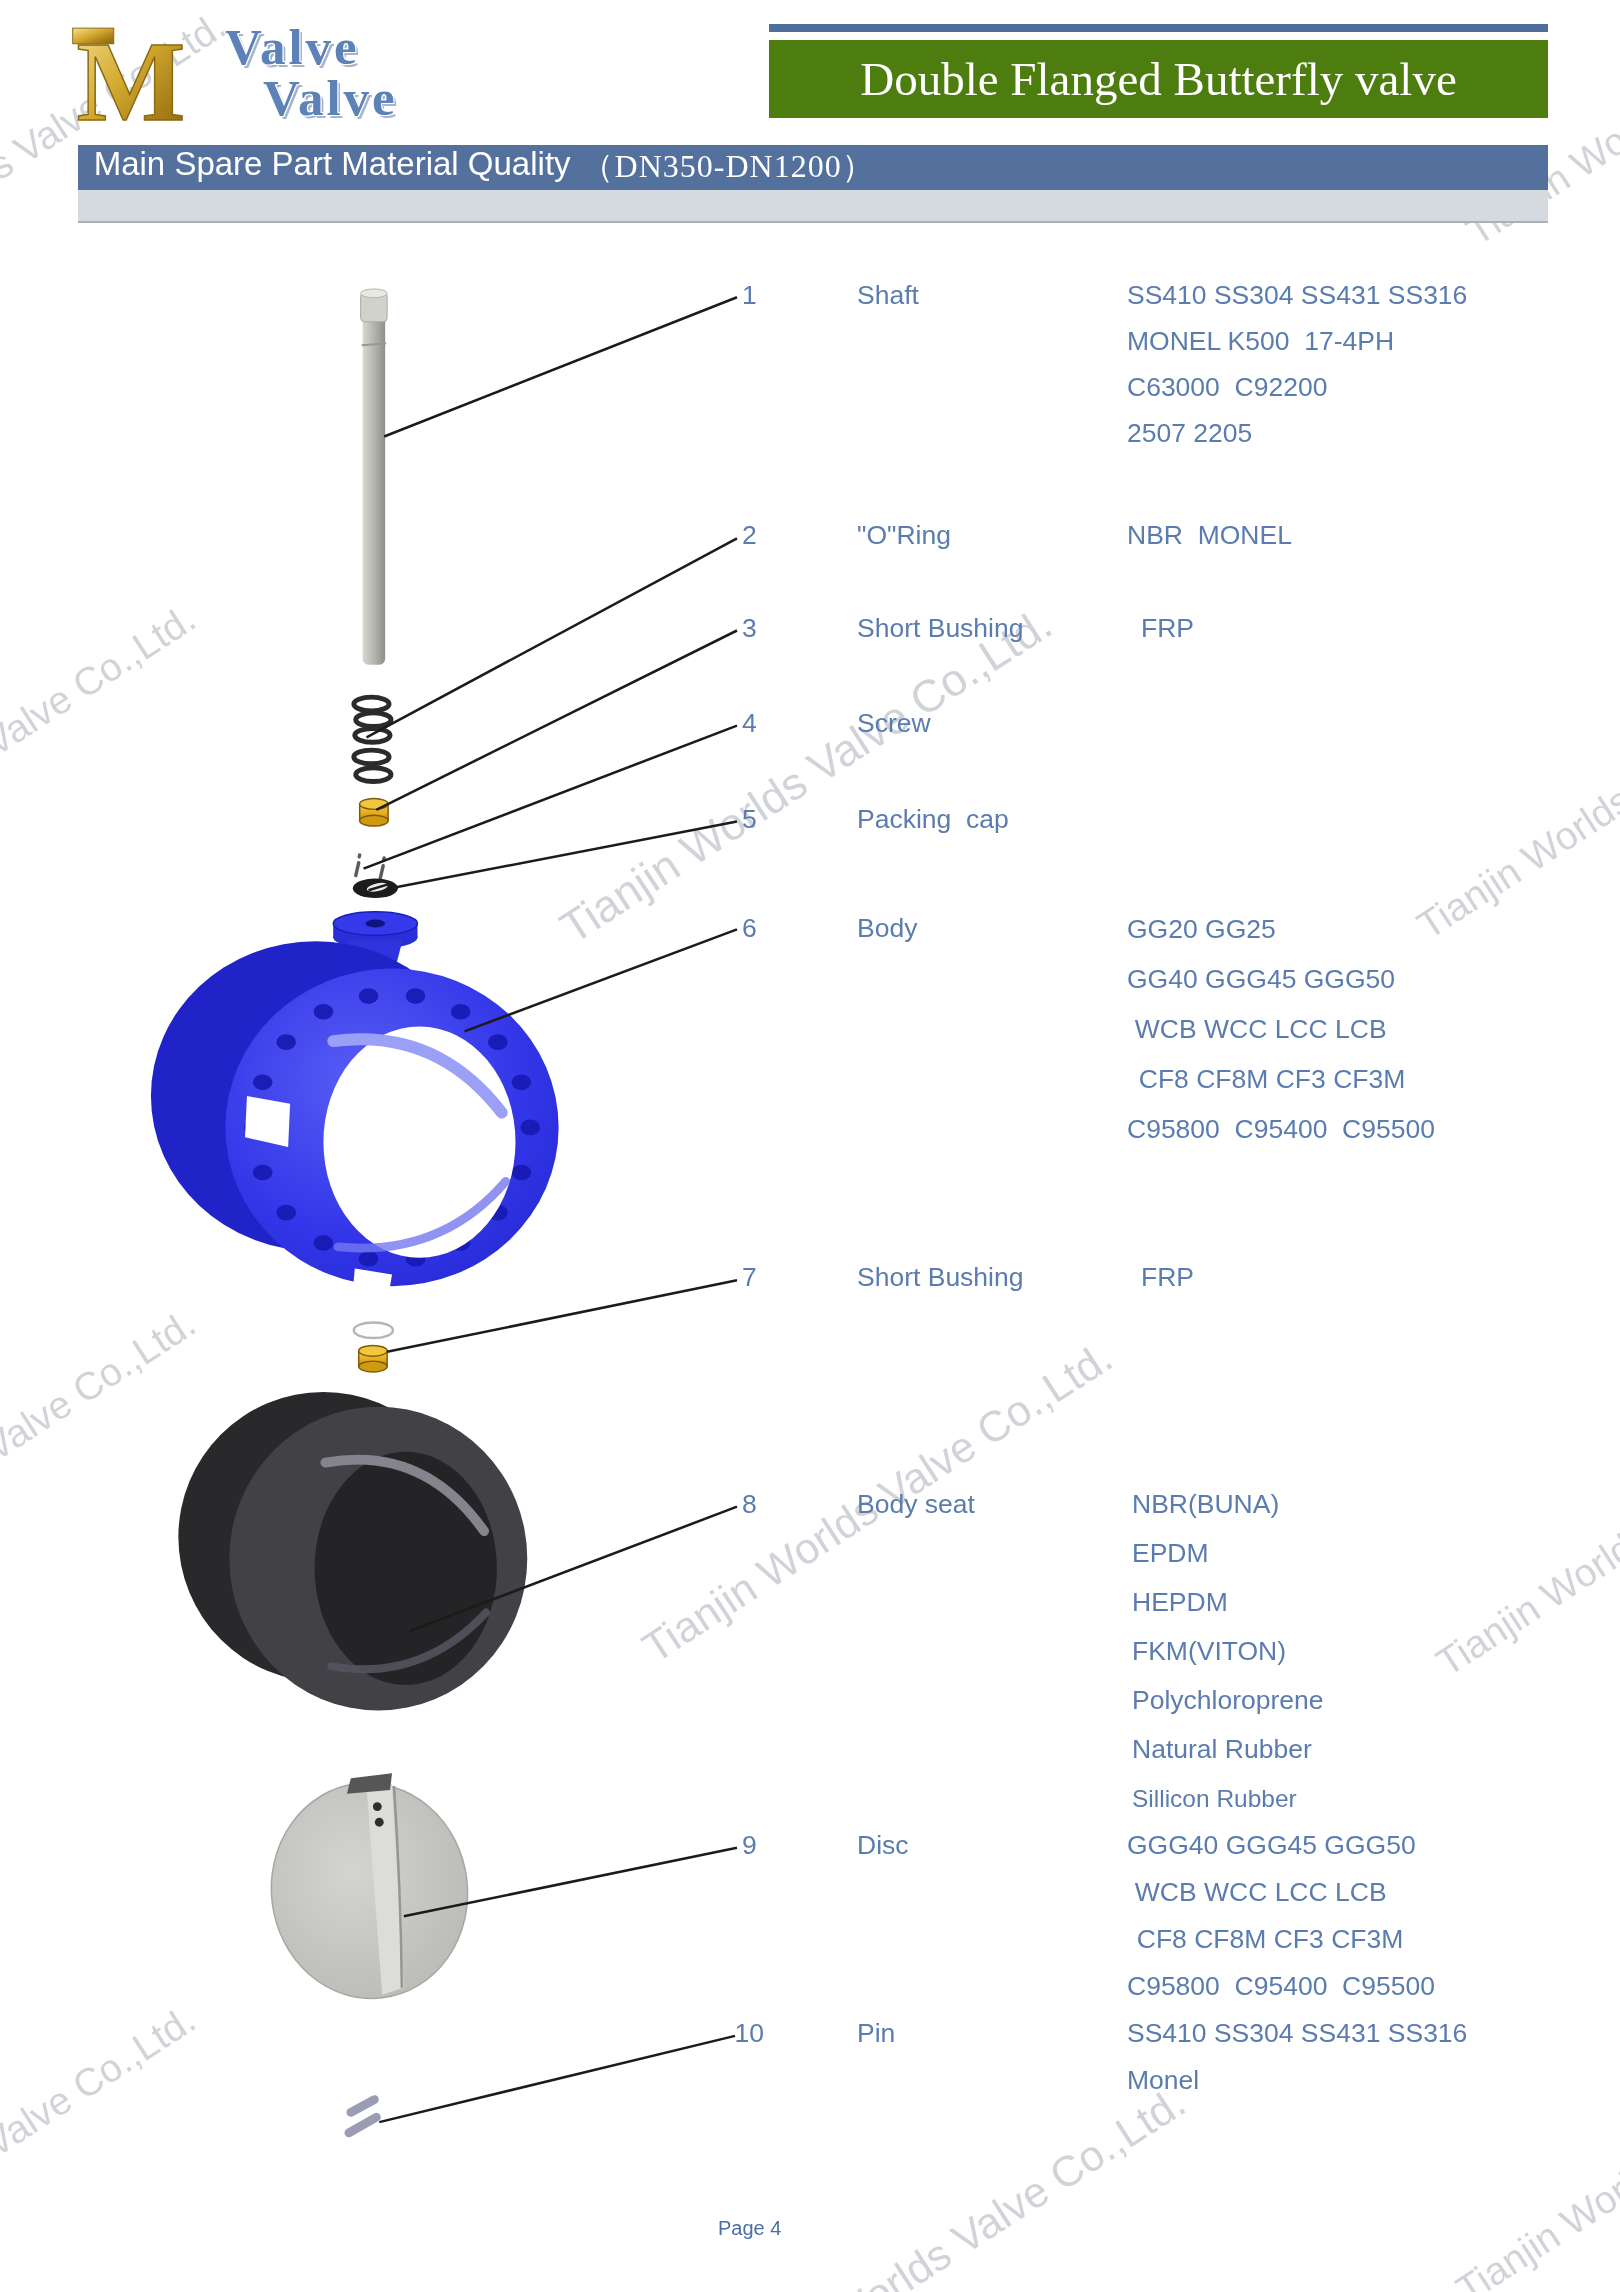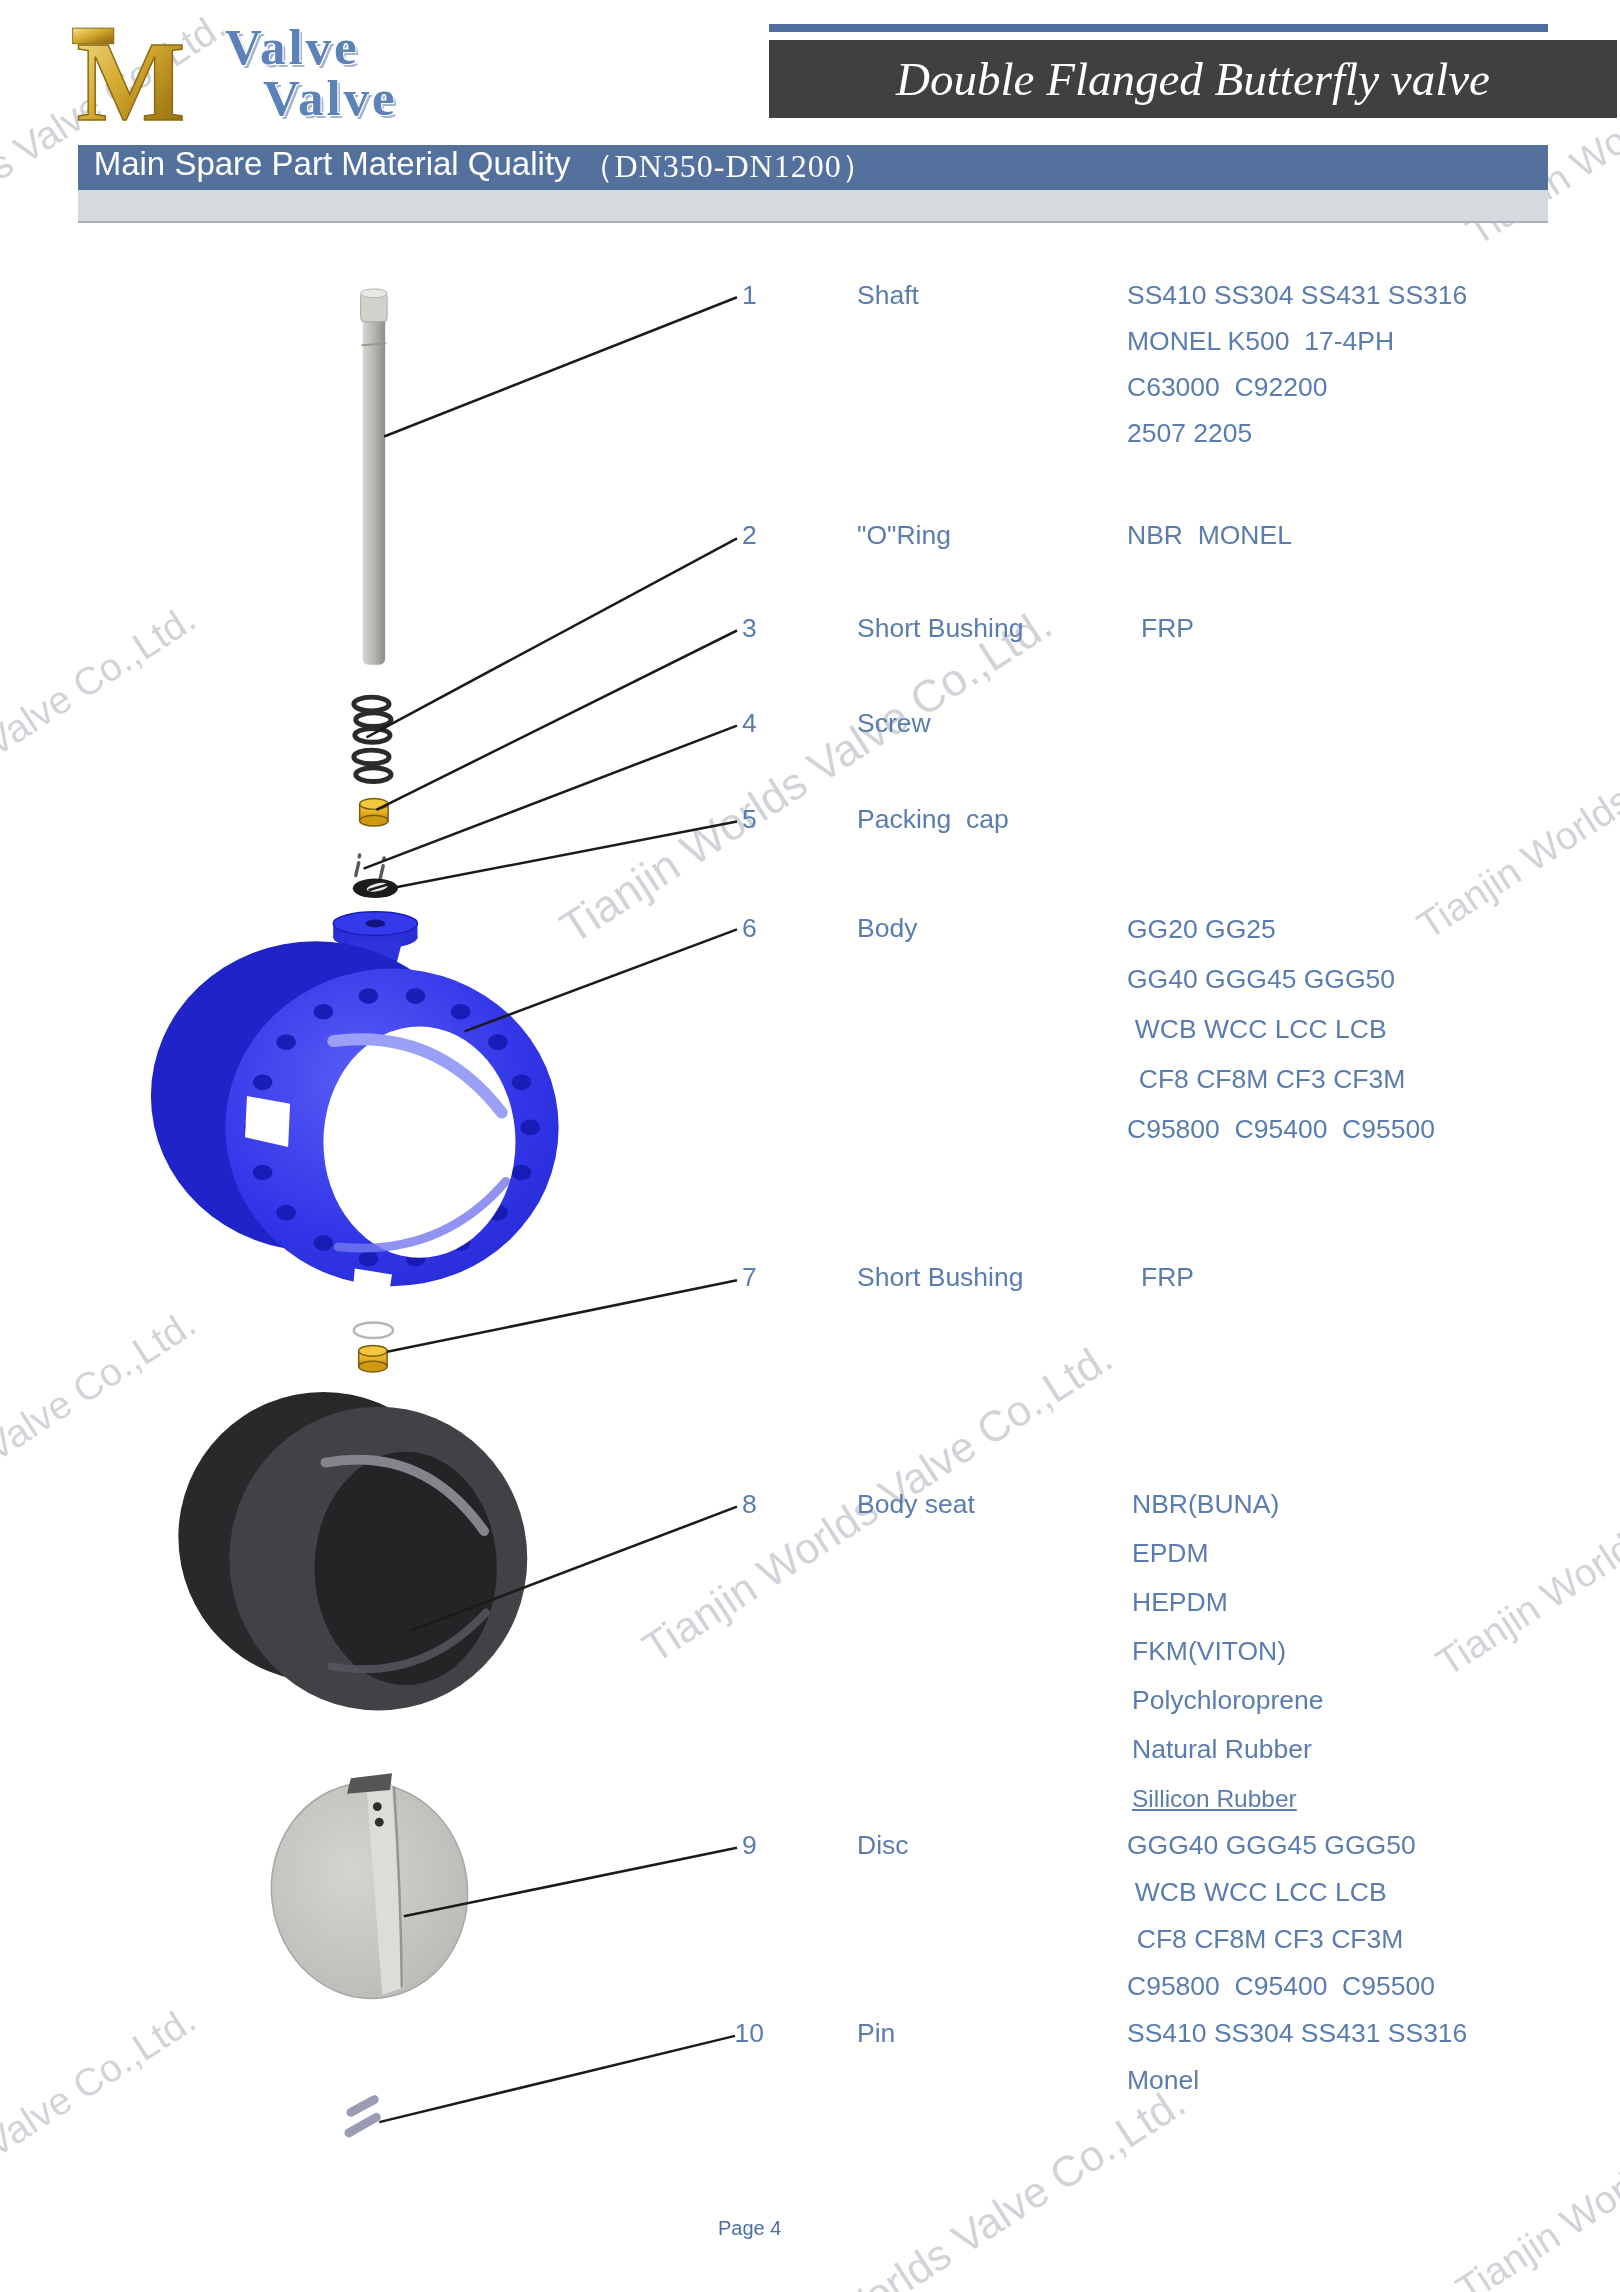--- a/index.html
+++ b/index.html
@@ -13,22 +13,22 @@
   
   .hdr{position:absolute;inset:0;z-index:2;}
   .logo-svg{position:absolute;left:59px;top:17.6px;}
   .logo-word{position:absolute;font-family:"Liberation Serif",serif;font-weight:bold;
       color:#5d82b8;letter-spacing:2.9px;
       text-shadow:-1px -1px 0 #fff,1px -1px 0 #fff,-1px 1px 0 #fff,1px 1px 0 #fff,
                   2.9px 2.9px 0 rgba(58,91,140,.45);}
   .logo-w1{left:225px;top:17.6px;font-size:51px;}
   .logo-w2{left:263px;top:69px;font-size:51px;text-align:right;}
   .topbar-thin{position:absolute;left:769px;top:23.5px;width:779px;height:8.8px;background:#4f6d9d;}
-  .title-bar{position:absolute;left:769px;top:40px;width:848px;height:78px;background:#404040;
-      display:flex;align-items:center;justify-content:center;font-style:italic;}
+  .title-bar{position:absolute;left:769px;top:40px;width:779px;height:78px;background:#4d7c0f;
+      display:flex;align-items:center;justify-content:center;}
   .title-bar span{font-family:"Liberation Serif",serif;font-size:47px;color:#ffffff;}
   .banner{position:absolute;left:78px;top:145px;width:1470px;height:45px;background:#54719e;
       display:flex;align-items:flex-start;padding-left:15.7px;box-sizing:border-box;}
   .banner-main{font-size:33px;color:#fff;font-family:"Liberation Sans",sans-serif;}
   .banner-range{font-size:32px;color:#fff;font-family:"Liberation Serif",serif;margin-left:11px;letter-spacing:1px;}
   .gray-bar{position:absolute;left:78px;top:190px;width:1470px;height:31px;background:#d5dade;
       border-bottom:2.9px solid #a9b2bc;}
   
   .diagram{position:absolute;left:0;top:0;z-index:1;}
   
@@ -274,21 +274,21 @@
     <div class="row" style="top:1488px;">
       <span class="num">8</span>
       <span class="pname">Body seat</span>
       <div class="mats" style="top:-7.8px;line-height:49px;left:412px;">
         <div>NBR(BUNA)</div>
         <div>EPDM</div>
         <div>HEPDM</div>
         <div>FKM(VITON)</div>
         <div>Polychloroprene</div>
         <div>Natural Rubber</div>
-        <div style="font-size:24.5px;text-decoration:underline;">Sillicon Rubber</div>
+        <div style="font-size:24.5px;">Sillicon Rubber</div>
       </div>
     </div>
     <div class="row" style="top:1829px;">
       <span class="num">9</span>
       <span class="pname">Disc</span>
       <div class="mats" style="top:-6.9px;line-height:47px;">
         <div>GGG40 GGG45 GGG50</div>
         <div style="padding-left:7.8px;">WCB WCC LCC LCB</div>
         <div style="padding-left:9.8px;">CF8 CF8M CF3 CF3M</div>
         <div>C95800  C95400  C95500</div>

